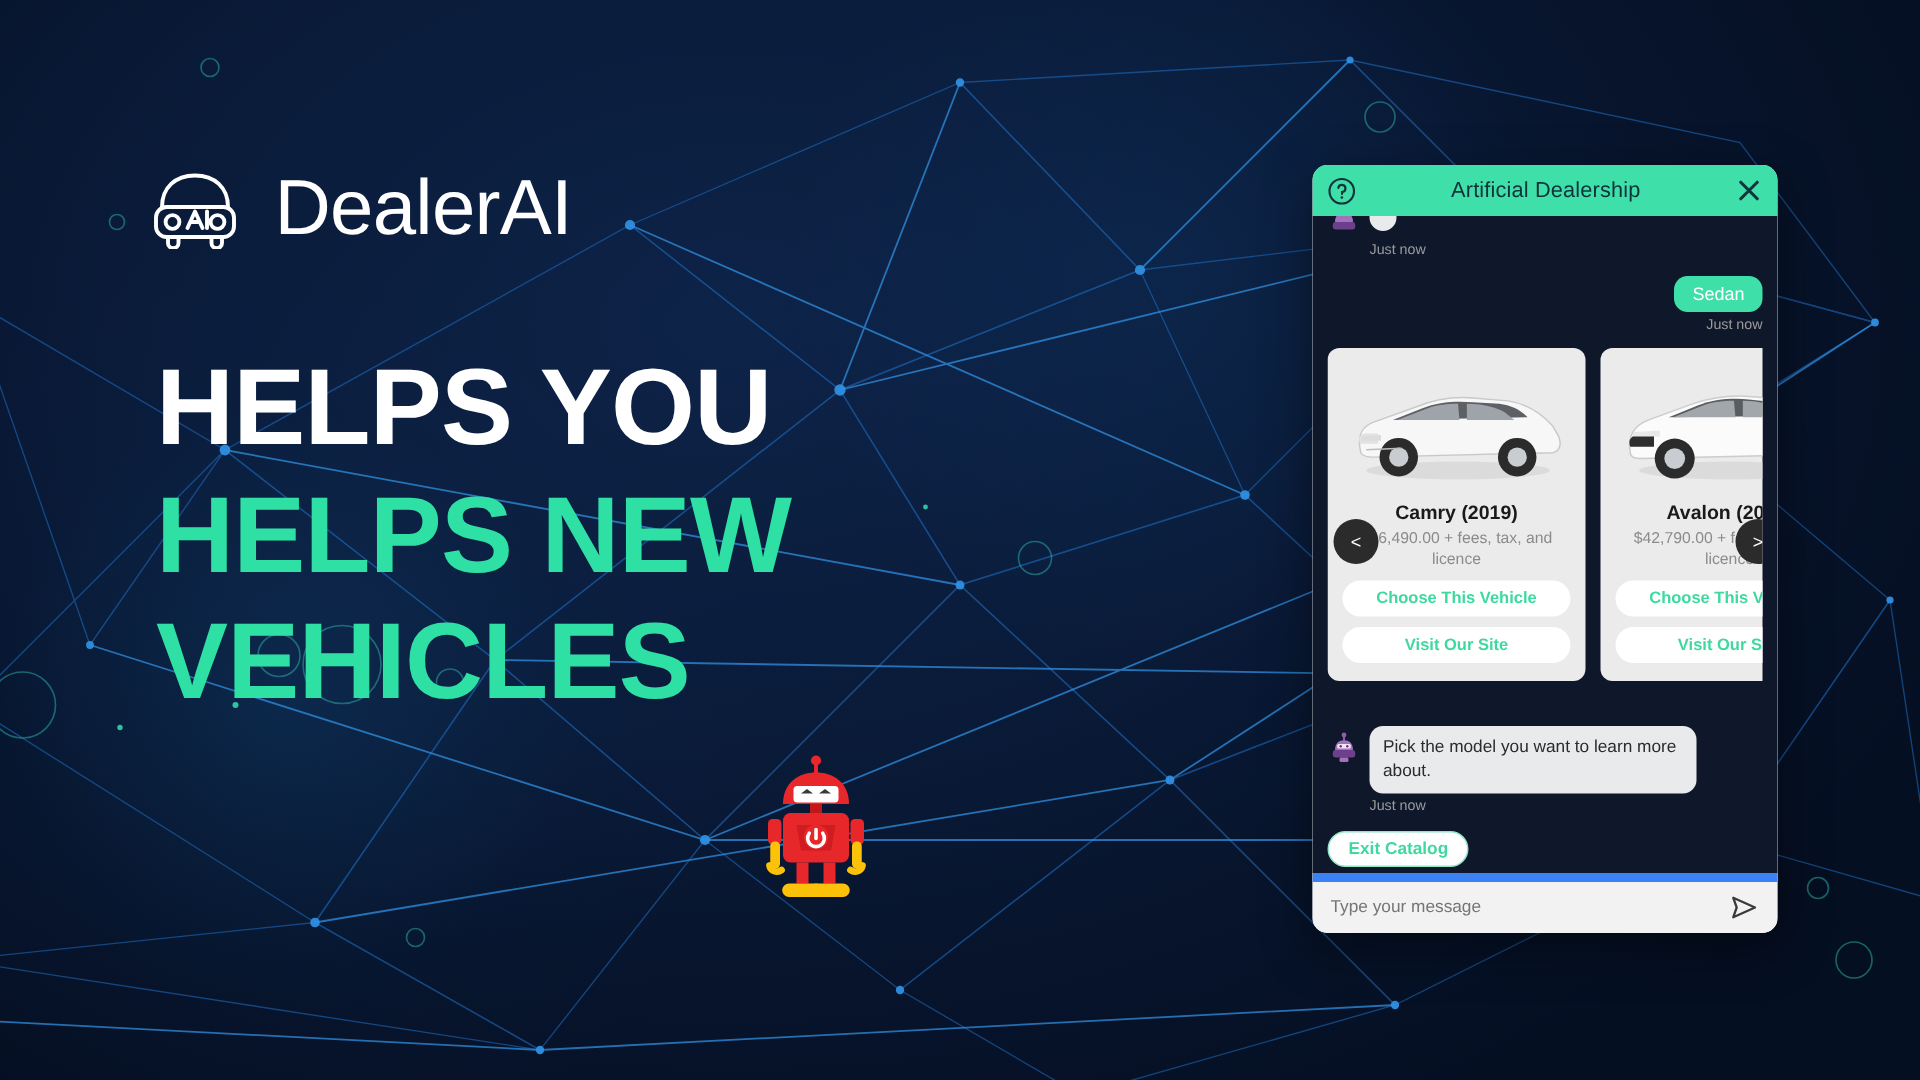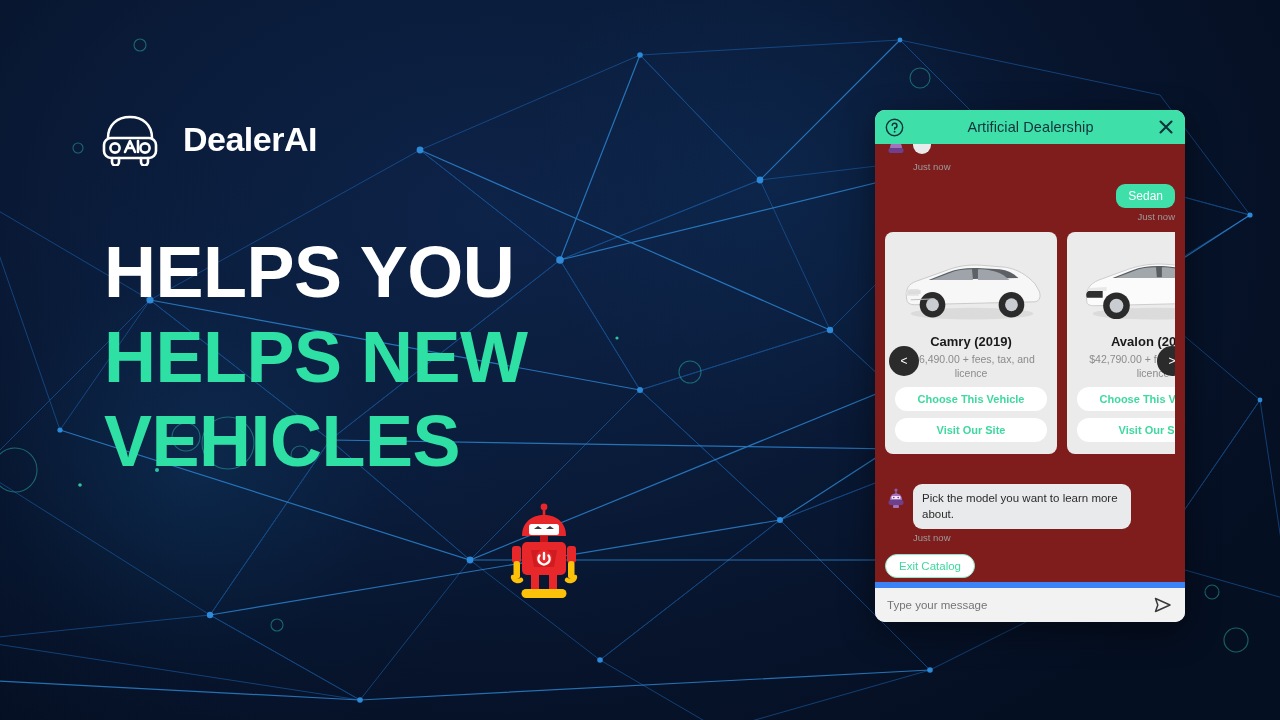--- a/index.html
+++ b/index.html
@@ -33,23 +33,23 @@
   }
 
   
   #logo {
     position: absolute; left: 99px; top: 112px;
     display: flex; align-items: center; gap: 12px;
   }
   #logo .logomark { width: 72px; height: 54px; display:block; }
   #logo .logotype {
     color: #ffffff;
-    font-size: 34px;
+    font-size: 52px;
     letter-spacing: -0.5px;
-    font-weight: 700;
+    font-weight: 400;
     line-height: 1;
     white-space: nowrap;
   }
 
   
   #headline {
     position: absolute; left: 104px; top: 237px;
     width: 640px;
   }
   #headline .line {
@@ -88,21 +88,21 @@
   #chat-header .help { width: 19px; height: 19px; flex: 0 0 19px; cursor:pointer; }
   #chat-header .title {
     flex: 1 1 auto; text-align: center;
     color: #10333a; font-size: 14.5px; font-weight: 400;
     letter-spacing: 0.1px;
   }
   #chat-header .close { width: 18px; height: 18px; flex: 0 0 18px; cursor:pointer; }
 
   #chat-body {
     flex: 1 1 auto;
-    background: #7f1d1d;
+    background: #0f172a;
     position: relative;
     overflow: hidden;
     padding: 0 10px;
   }
 
   .msg-row { display: flex; align-items: flex-start; gap: 6px; }
   .bot-avatar { width: 22px; height: 22px; flex: 0 0 22px; margin-top: 4px; }
   .bubble-bot {
     background: #e9eaec; color: #2b2b2b;
     border-radius: 9px; padding: 7px 9px;
@@ -167,20 +167,21 @@
   .chip-btn {
     display: inline-block;
     margin-top: 11px;
     background: #ffffff; color: #3fd9a0;
     border: 1.4px solid #8fe6c8;
     border-radius: 14px;
     font-size: 11.5px;
     padding: 5px 13px;
     cursor: pointer;
     font-family: "Liberation Sans", sans-serif;
+    font-weight: bold;
   }
 
   #chat-input {
     flex: 0 0 40px; height: 40px;
     background: #f2f2f2;
     border-top: 6px solid #3b82f6;
     display: flex; align-items: center;
     padding: 0 12px;
   }
   #chat-input .field {

